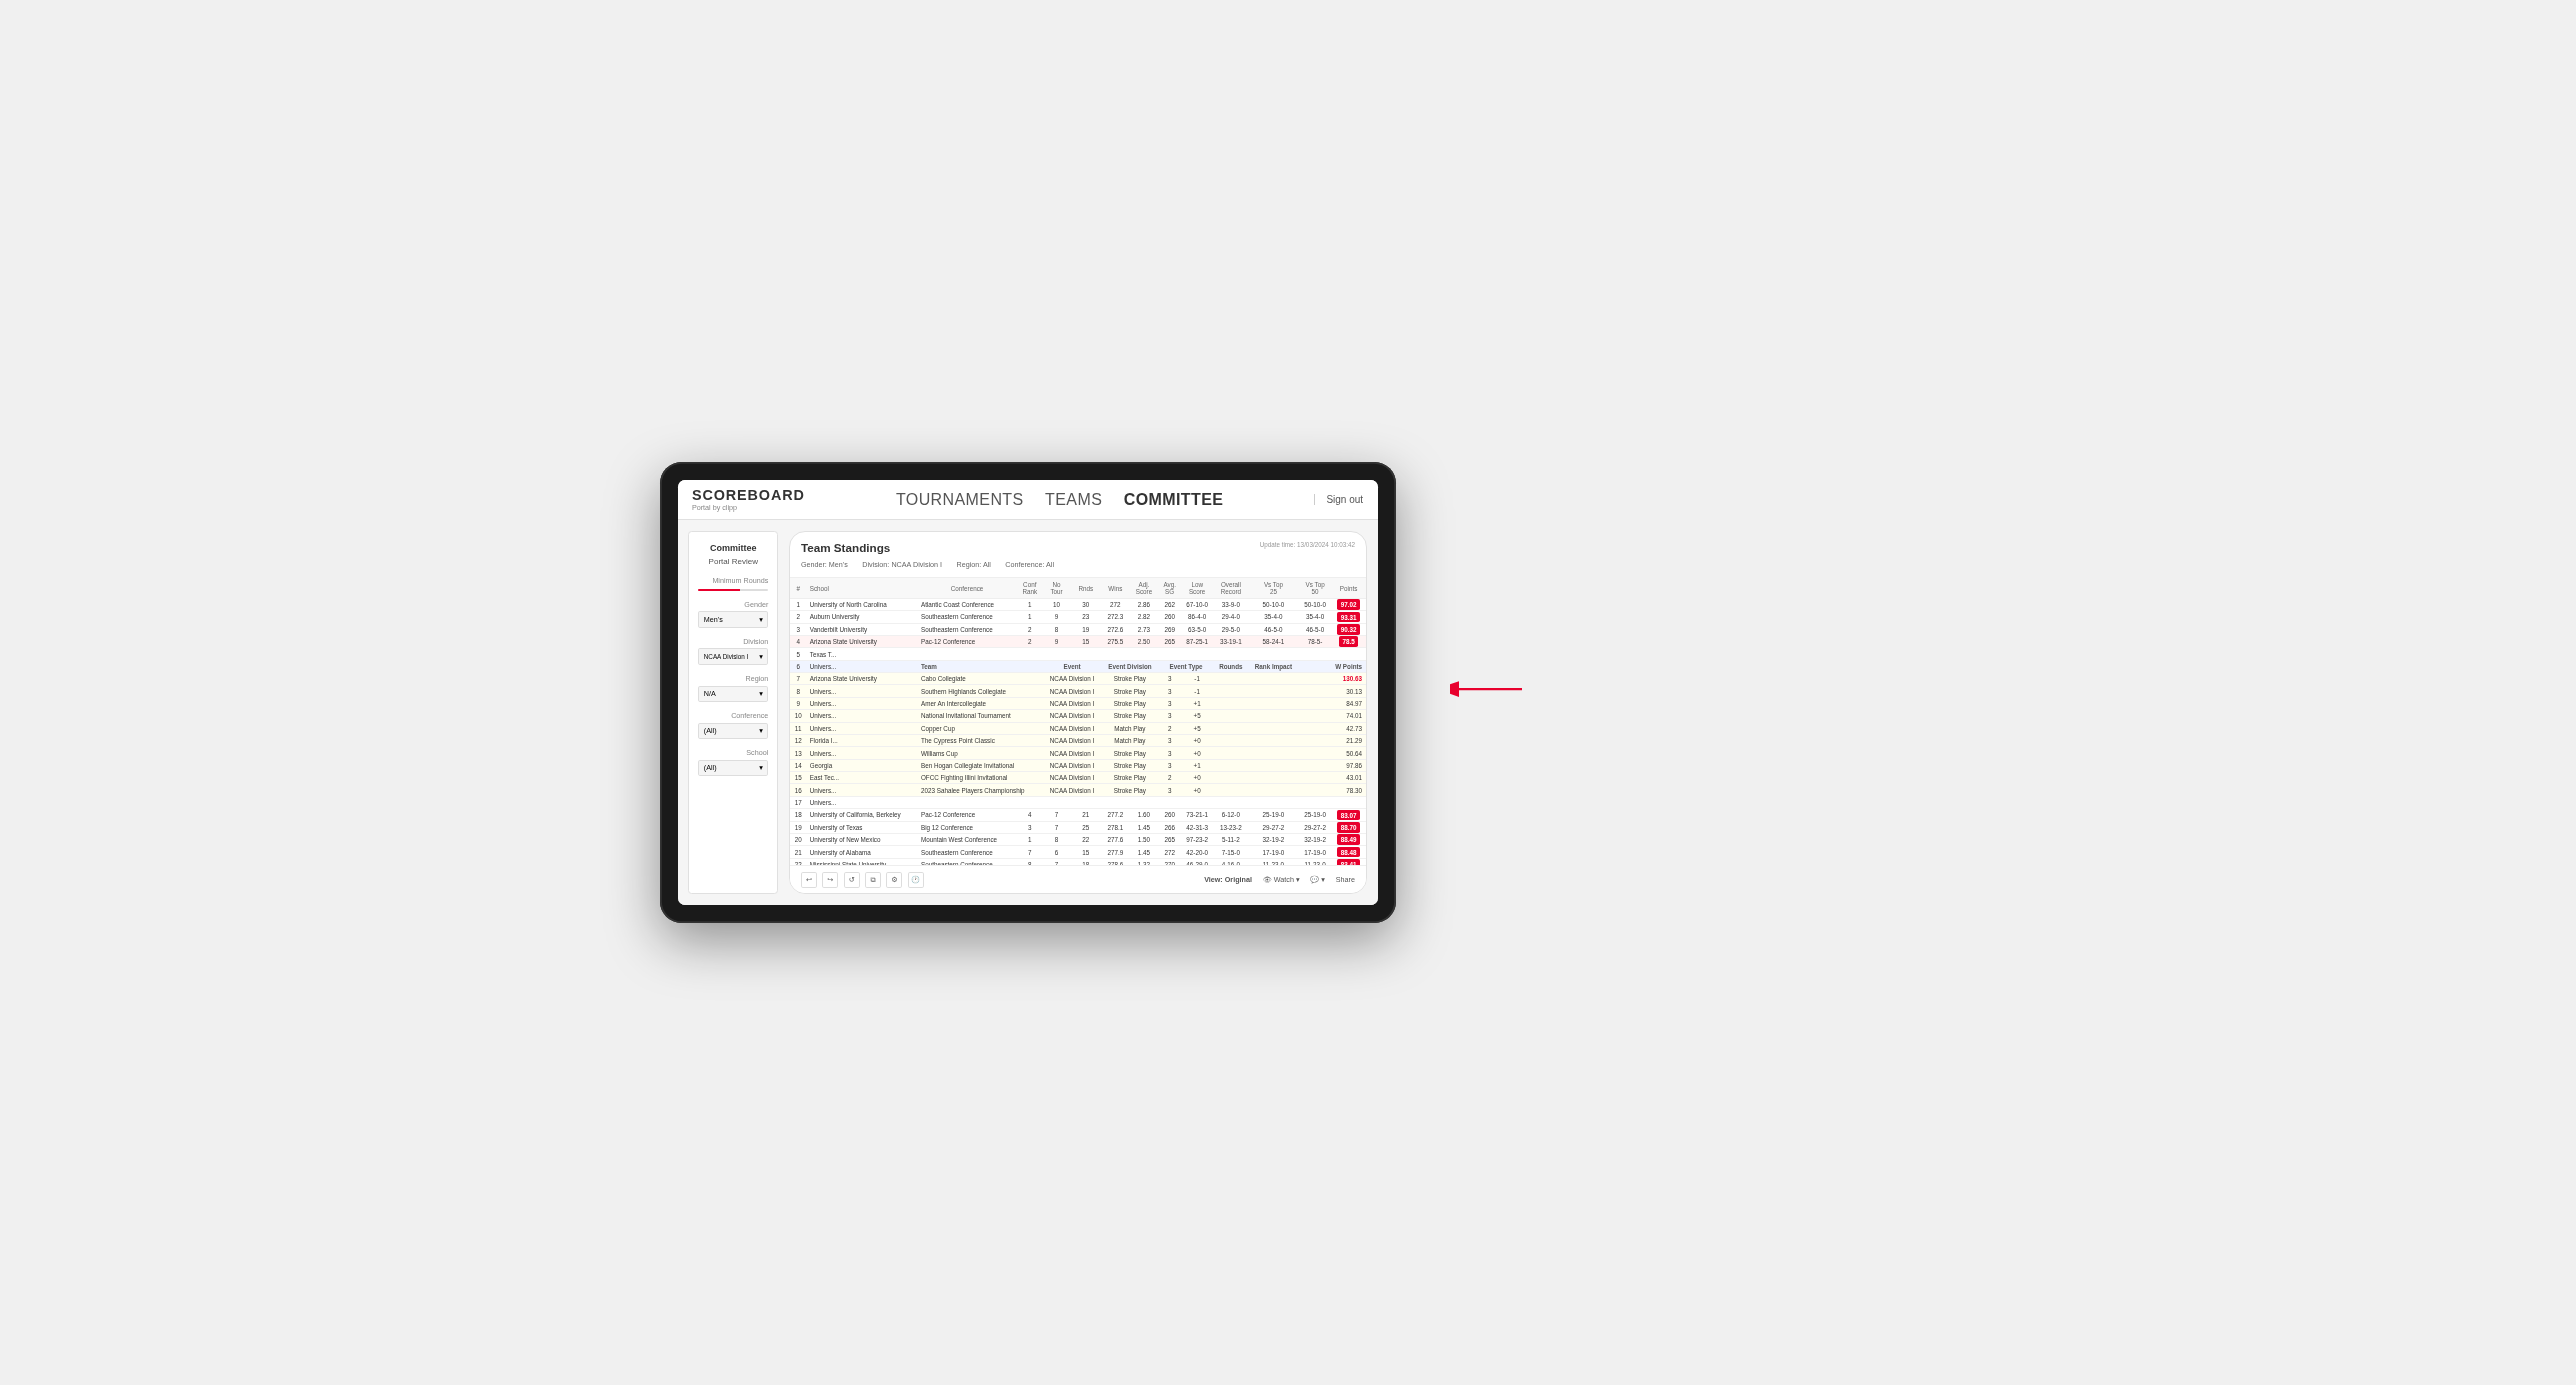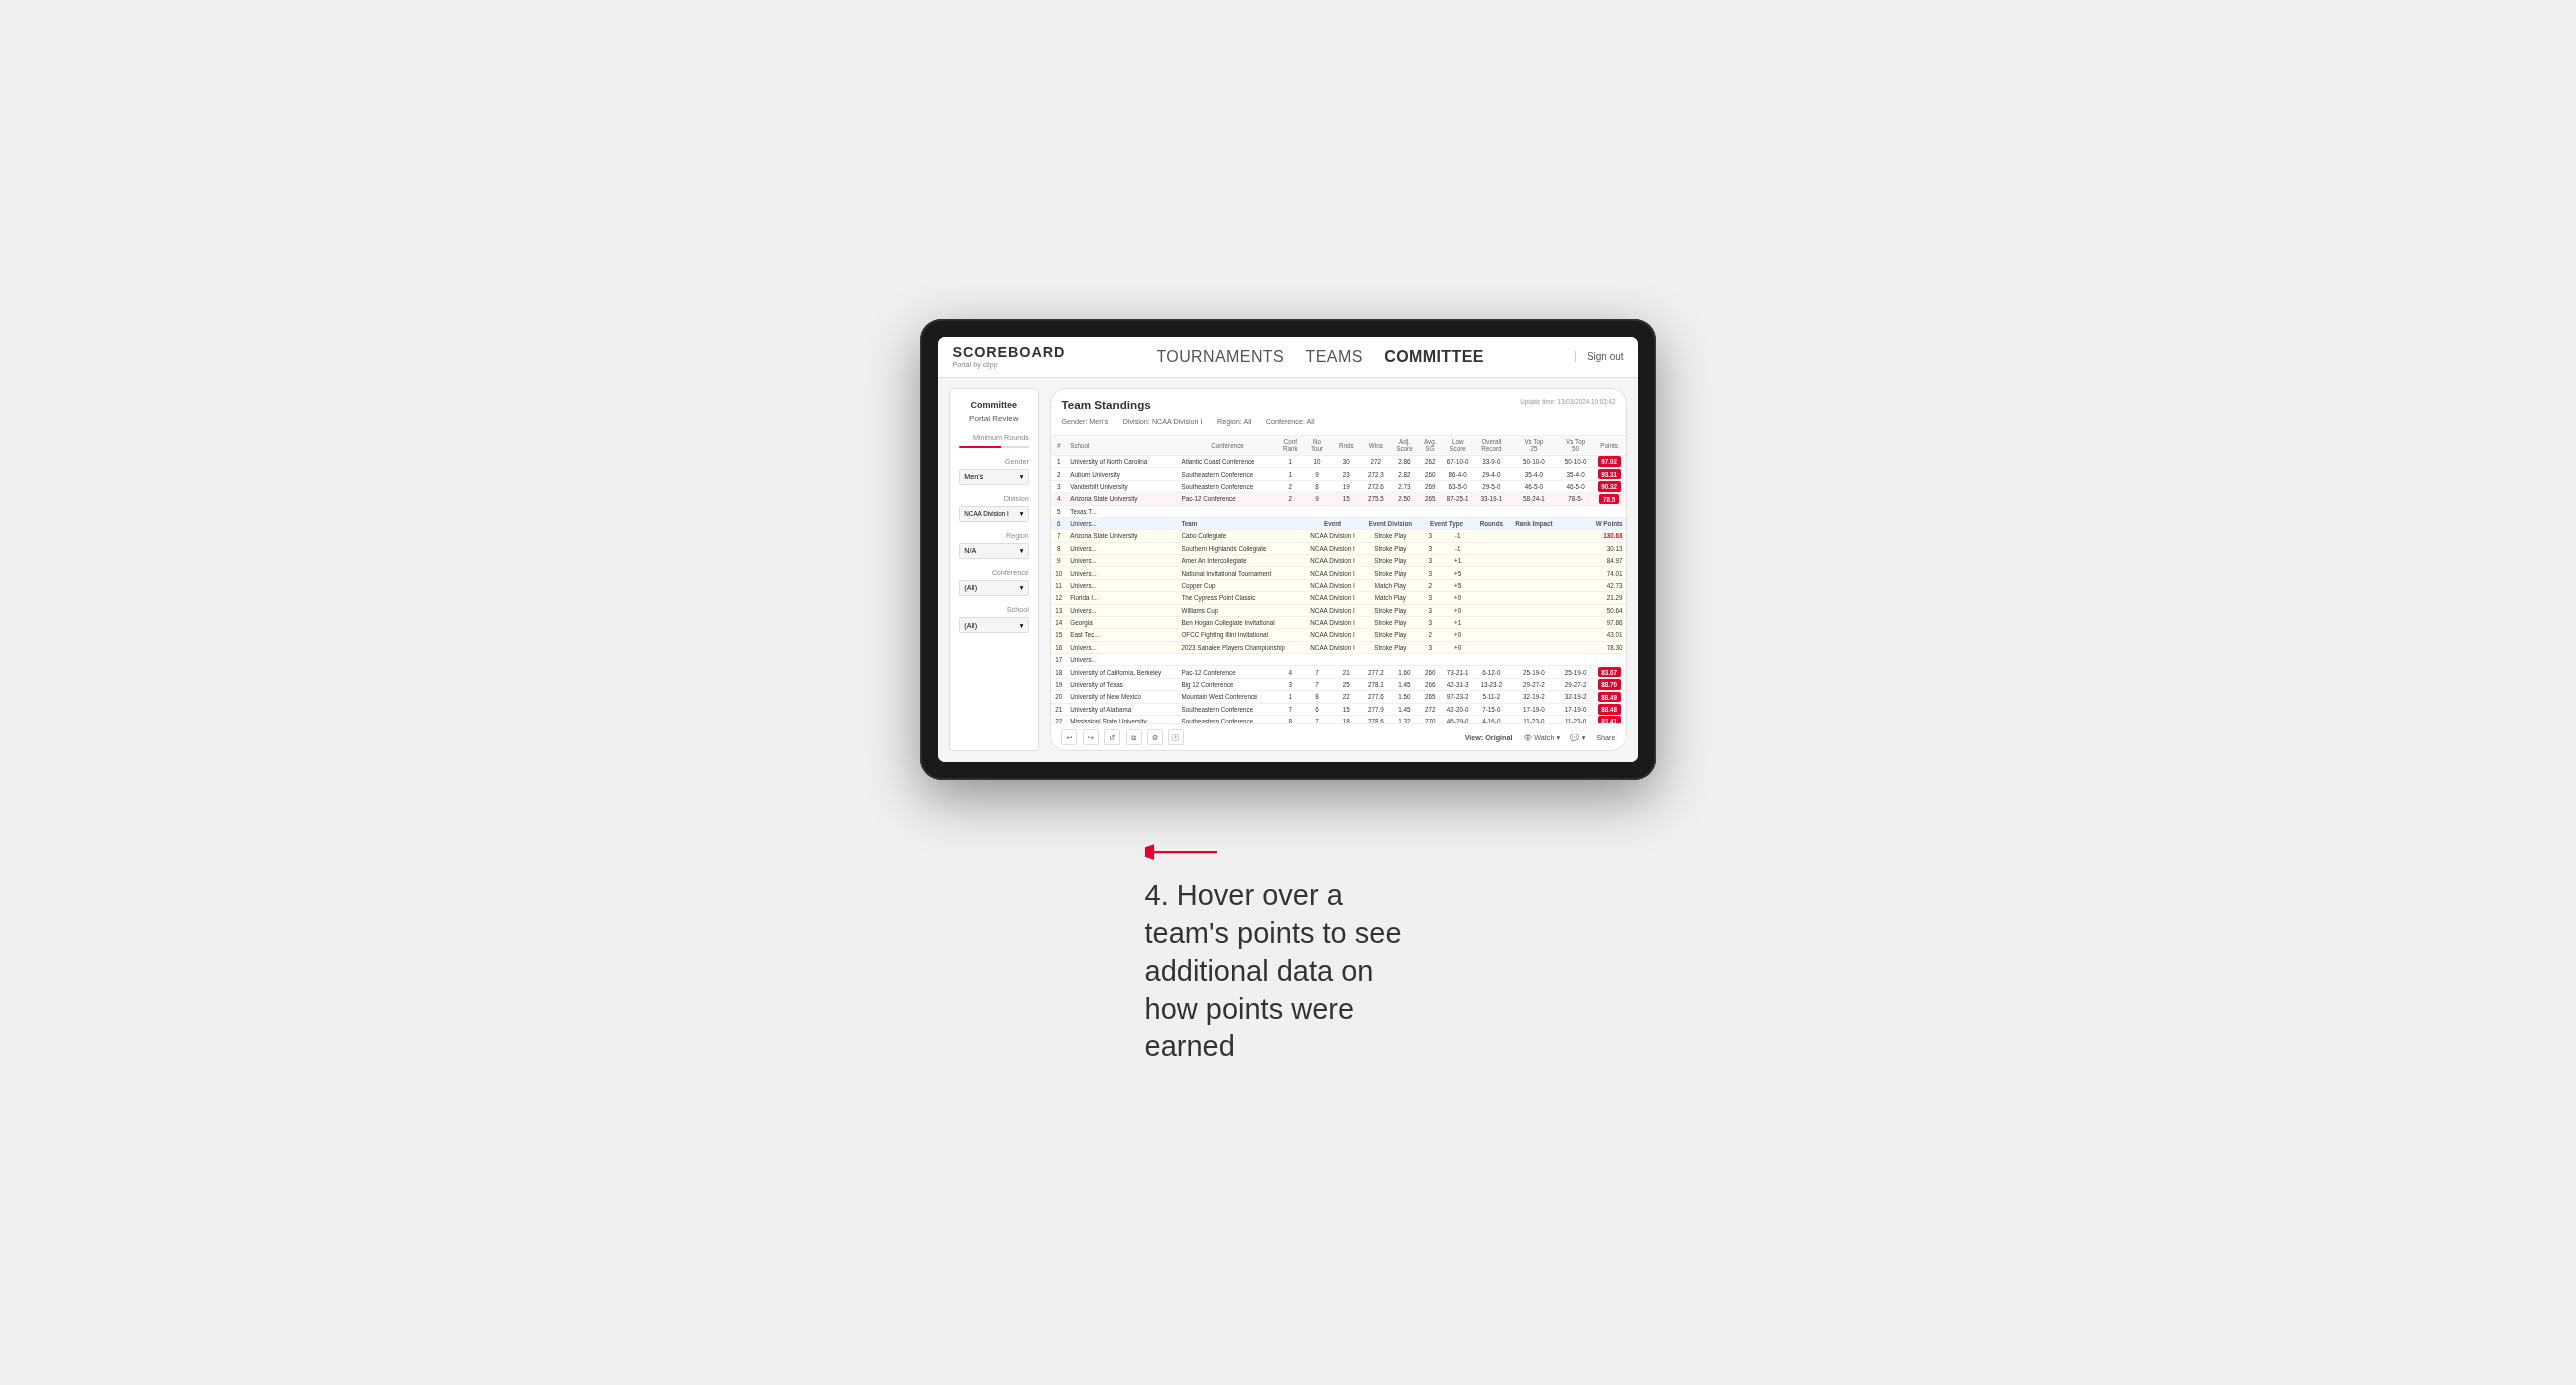--- a/index.html
+++ b/index.html
@@ -12,21 +12,20 @@
       min-height: 100vh;
       padding: 36px;
     }
 
     .scene {
       display: flex;
       align-items: center;
       gap: 54px;
       max-width: 1257px;
       width: 100%;
-      flex-direction: column;
     }
 
     
     .tablet {
       background: #1a1a1a;
       border-radius: 21.5px;
       padding: 18px;
       box-shadow: 0 18px 54px rgba(0,0,0,0.4), inset 0 0 0 1.8px #333;
       flex-shrink: 0;
       width: 736px;
@@ -818,16 +817,15 @@
   <div class="annotation">
 
     <svg width="72" height="36" viewBox="0 0 80 40" style="display:block; margin-bottom:7.2px;">
       <defs>
         <marker id="arrowhead" markerWidth="10" markerHeight="7" refX="0" refY="3.5" orient="auto">
           <polygon points="0 0, 10 3.5, 0 7" fill="#e8002d"></polygon>
         </marker>
       </defs>
       <line x1="80" y1="20" x2="10" y2="20" stroke="#e8002d" stroke-width="2.5" marker-end="url(#arrowhead)"></line>
     </svg>
-    <p class="annotation-text">4. Hover over a team's points to see additional data on how points were earned</p>
   </div>
 </div>
 
 
 </body></html>

